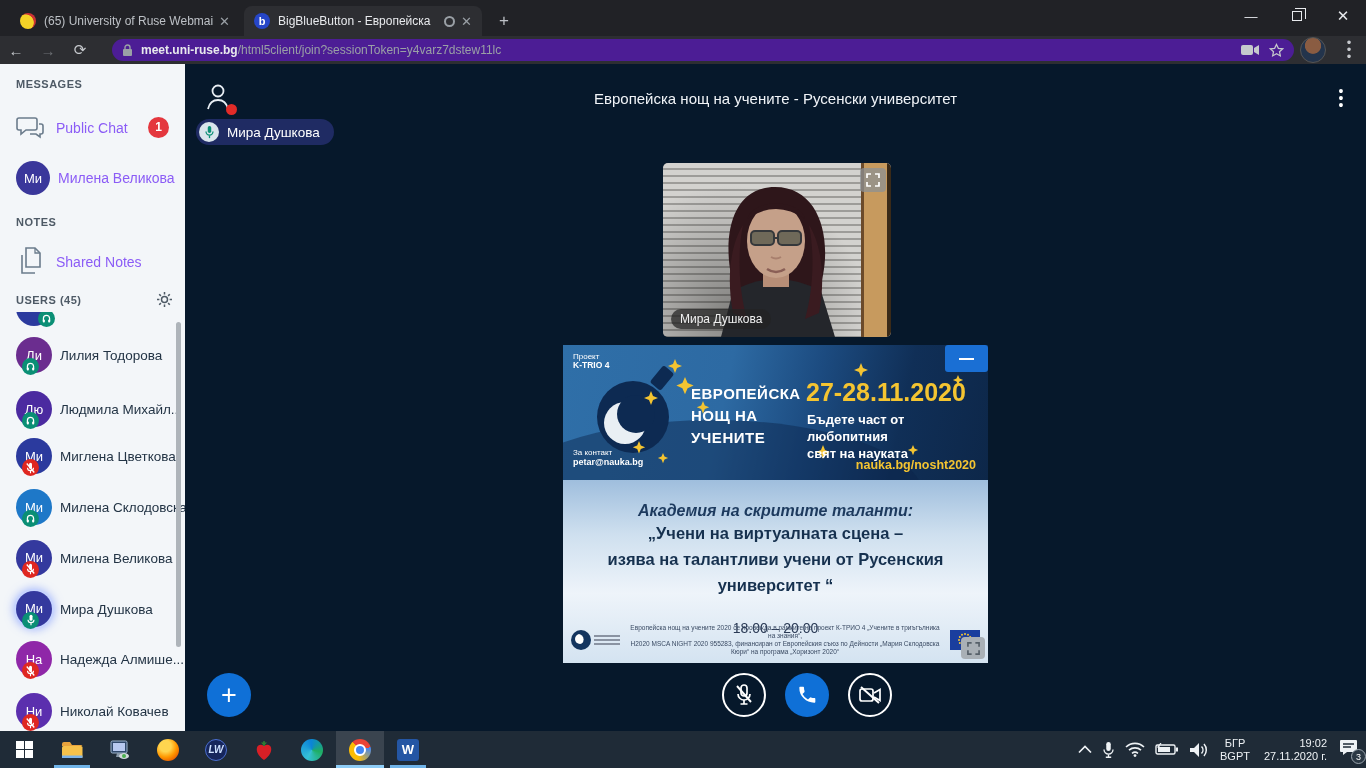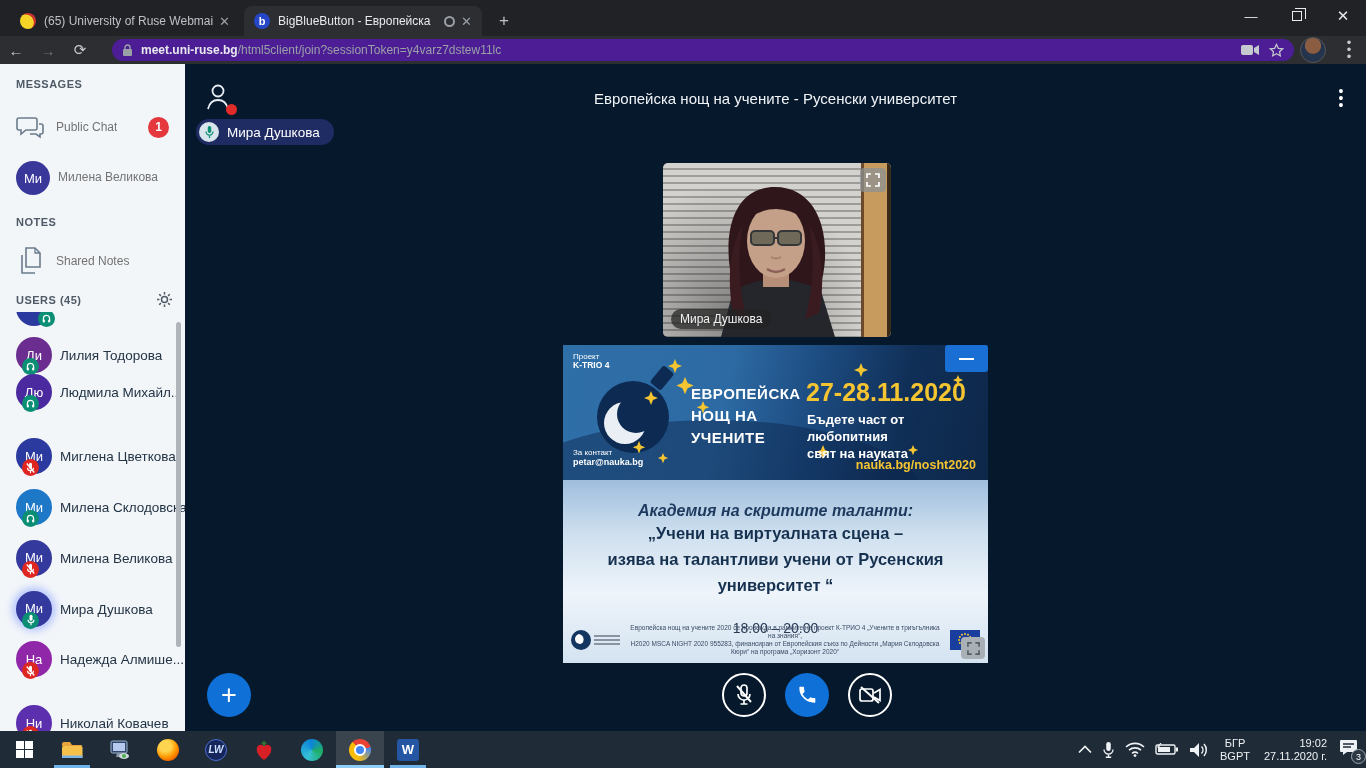--- a/index.html
+++ b/index.html
@@ -41,21 +41,21 @@
   #avatar-chip { position:absolute; left:1300px; top:1px; width:26px; height:26px; border-radius:50%;
     background:radial-gradient(circle at 50% 32%, #8a5c42 0 38%, #23344c 42%); border:1px solid #555; }
   #chrome-menu { position:absolute; left:1341px; top:3px; width:16px; height:22px; color:#c6c9cd;
     font-size:13px; letter-spacing:0; text-align:center; line-height:7px; }
   #chrome-menu i { display:block; font-style:normal; }
 
   
   #sidebar { position:absolute; left:0; top:64px; width:185px; height:667px; background:#f3f6f9; }
   .sec-h { position:absolute; left:16px; font-size:11px; font-weight:bold; letter-spacing:.5px;
     color:#4e5a66; }
-  .row-label { font-size:12px; color:#737373; white-space:nowrap; overflow:hidden; }
+  .row-label { font-size:14px; color:#8b5cf6; white-space:nowrap; overflow:hidden; }
   #row-public-chat { position:absolute; left:0; top:42px; width:185px; height:44px; }
   #row-public-chat .row-label { position:absolute; left:56px; top:14px; }
   #chat-badge { position:absolute; right:16px; top:11px; width:21px; height:21px; border-radius:50%;
     background:#e4373e; color:#fff; font-size:12px; font-weight:bold; text-align:center; line-height:21px; }
   #row-chat-user { position:absolute; left:0; top:92px; width:185px; height:44px; }
   #row-chat-user .row-label { position:absolute; left:58px; top:14px; }
   .bbb-avatar { border-radius:50%; color:#fff; display:flex; align-items:center; justify-content:center;
     font-size:13px; }
   #chat-user-avatar { position:absolute; left:16px; top:5px; width:34px; height:34px; background:#3a379b; }
   #row-shared-notes { position:absolute; left:0; top:176px; width:185px; height:44px; }
@@ -284,21 +284,21 @@
     <div class="ua bbb-avatar" style="background: rgb(107, 45, 143);">Ли</div>
     <div class="ubadge teal">
           <svg width="11" height="11" viewBox="0 0 16 16">
             <path d="M3.5 10V8a4.5 4.5 0 0 1 9 0v2" stroke="#fff" stroke-width="1.8" fill="none"></path>
             <rect x="2.6" y="9.4" width="3" height="4.4" rx="1.2" fill="#fff"></rect>
             <rect x="10.4" y="9.4" width="3" height="4.4" rx="1.2" fill="#fff"></rect>
           </svg>
         </div>
     <div class="uname">Лилия Тодорова</div>
   </div>
-      <div class="user-row" style="top: 55px; padding-left: 46px;">
+      <div class="user-row" style="top: 72px; padding-left: 46px;">
     <div class="ua bbb-avatar" style="background: rgb(75, 42, 160);">Лю</div>
     <div class="ubadge teal">
           <svg width="11" height="11" viewBox="0 0 16 16">
             <path d="M3.5 10V8a4.5 4.5 0 0 1 9 0v2" stroke="#fff" stroke-width="1.8" fill="none"></path>
             <rect x="2.6" y="9.4" width="3" height="4.4" rx="1.2" fill="#fff"></rect>
             <rect x="10.4" y="9.4" width="3" height="4.4" rx="1.2" fill="#fff"></rect>
           </svg>
         </div>
     <div class="uname">Людмила Михайл...</div>
   </div>
@@ -353,21 +353,21 @@
     <div class="ubadge red">
           <svg width="11" height="12" viewBox="0 0 14 16">
             <rect x="5" y="1" width="4" height="8" rx="2" fill="#fff"></rect>
             <path d="M3 7.5a4 4 0 0 0 8 0" stroke="#fff" stroke-width="1.5" fill="none"></path>
             <path d="M7 12v3" stroke="#fff" stroke-width="1.5"></path>
             <path d="M2 2l10 12" stroke="#fff" stroke-width="1.8"></path>
           </svg>
         </div>
     <div class="uname">Надежда Алмише...</div>
   </div>
-      <div class="user-row" style="top: 386px; padding-left: 36px;">
+      <div class="user-row" style="top: 374px; padding-left: 36px;">
     <div class="ua bbb-avatar" style="background: rgb(91, 47, 174);">Ни</div>
     <div class="ubadge red">
           <svg width="11" height="12" viewBox="0 0 14 16">
             <rect x="5" y="1" width="4" height="8" rx="2" fill="#fff"></rect>
             <path d="M3 7.5a4 4 0 0 0 8 0" stroke="#fff" stroke-width="1.5" fill="none"></path>
             <path d="M7 12v3" stroke="#fff" stroke-width="1.5"></path>
             <path d="M2 2l10 12" stroke="#fff" stroke-width="1.8"></path>
           </svg>
         </div>
     <div class="uname">Николай Ковачев</div>

